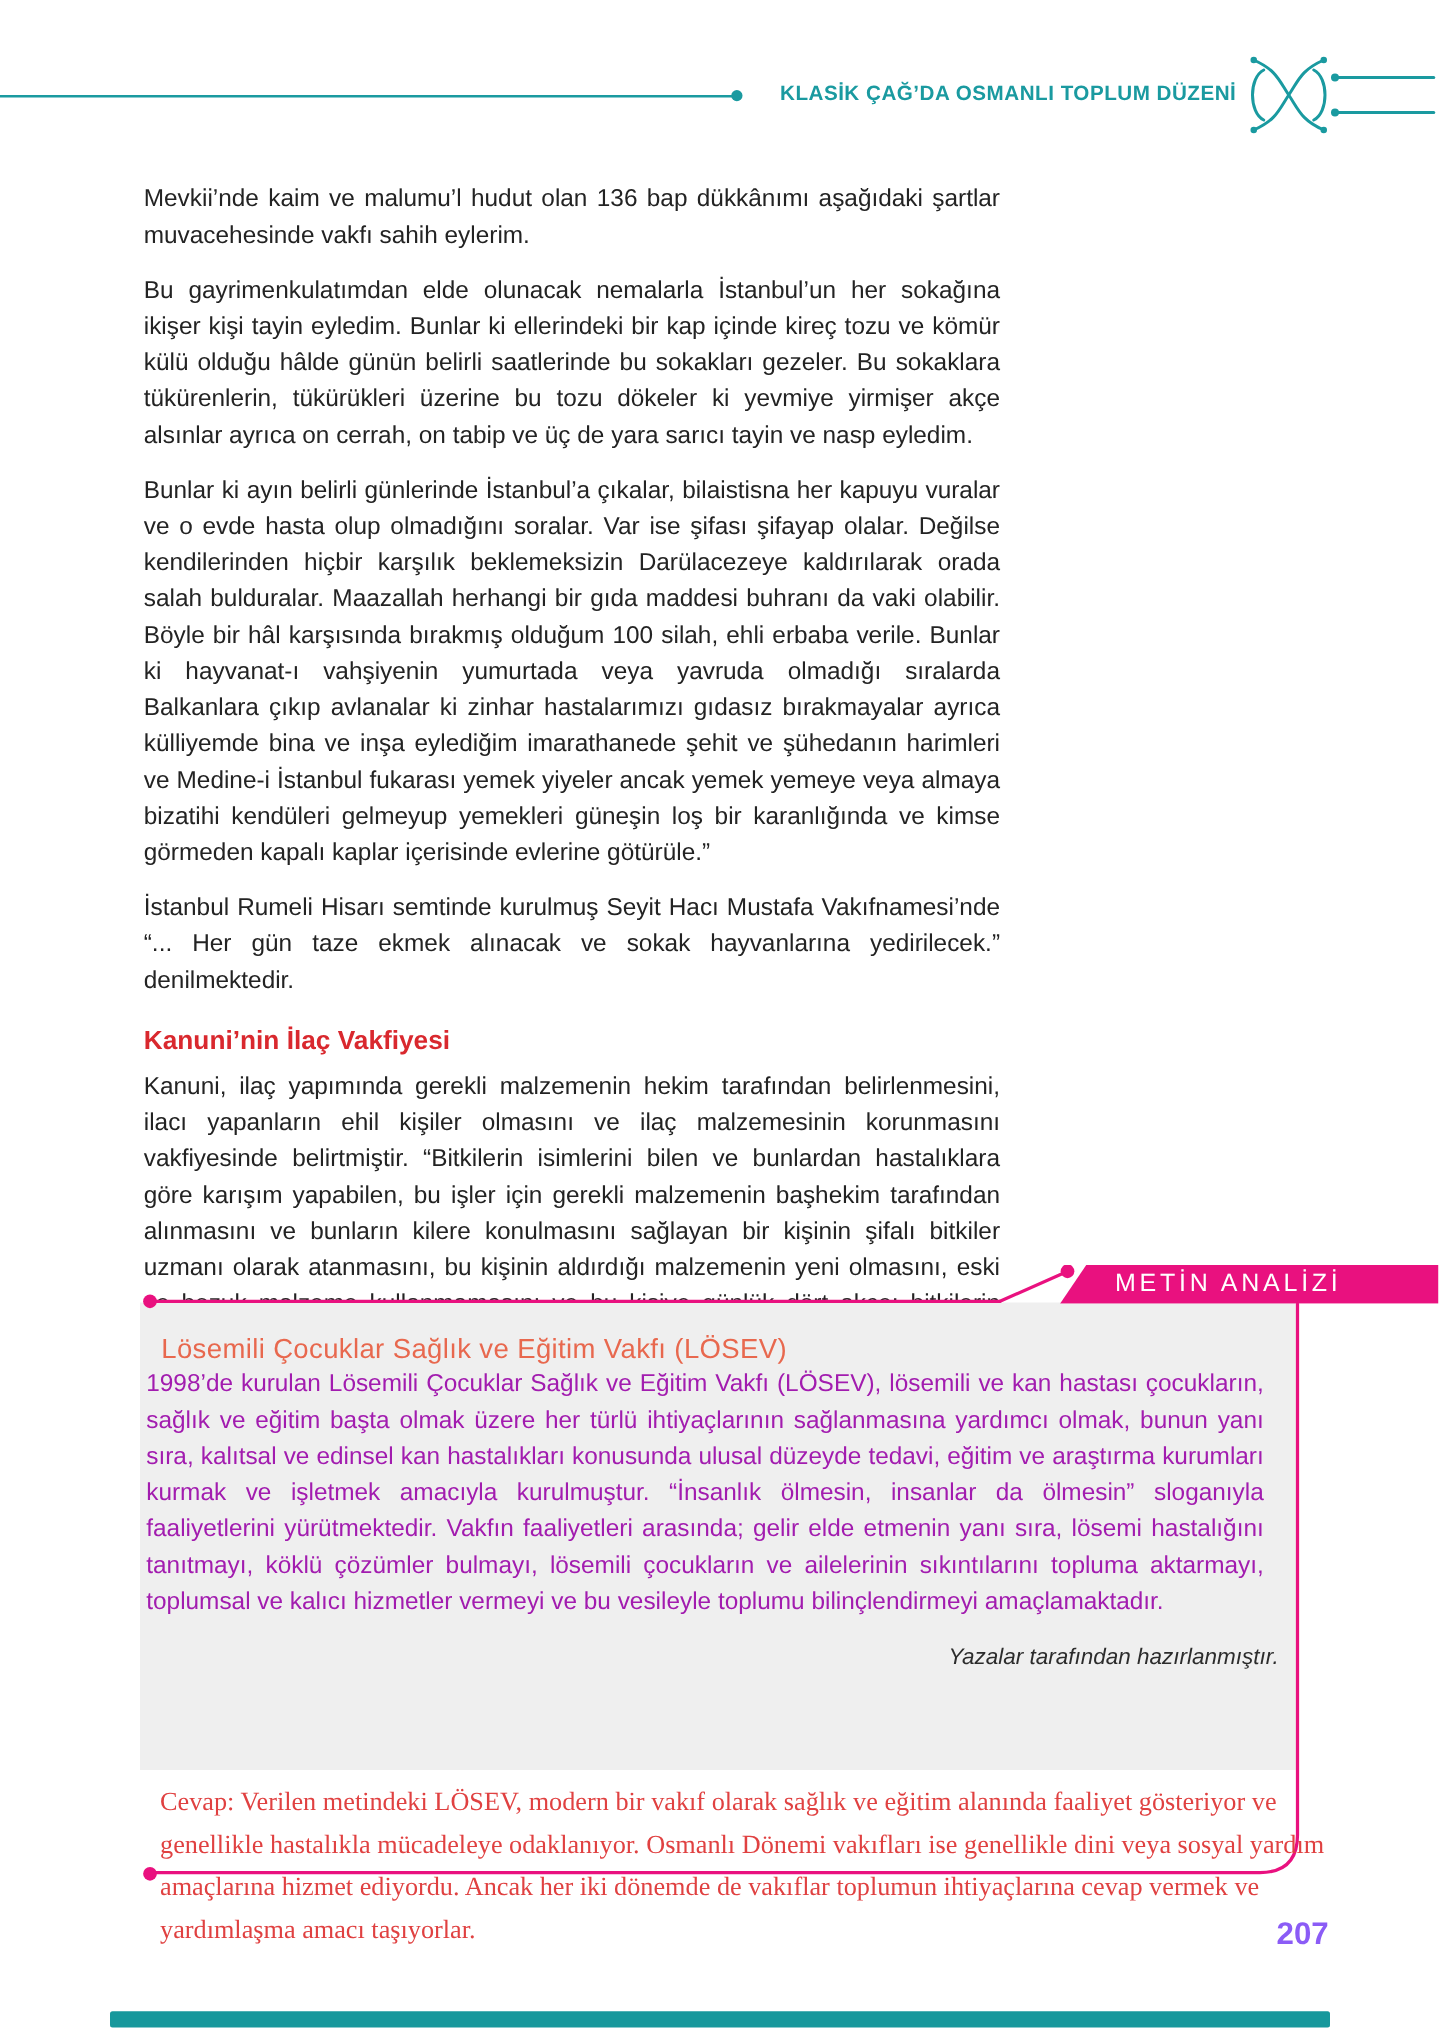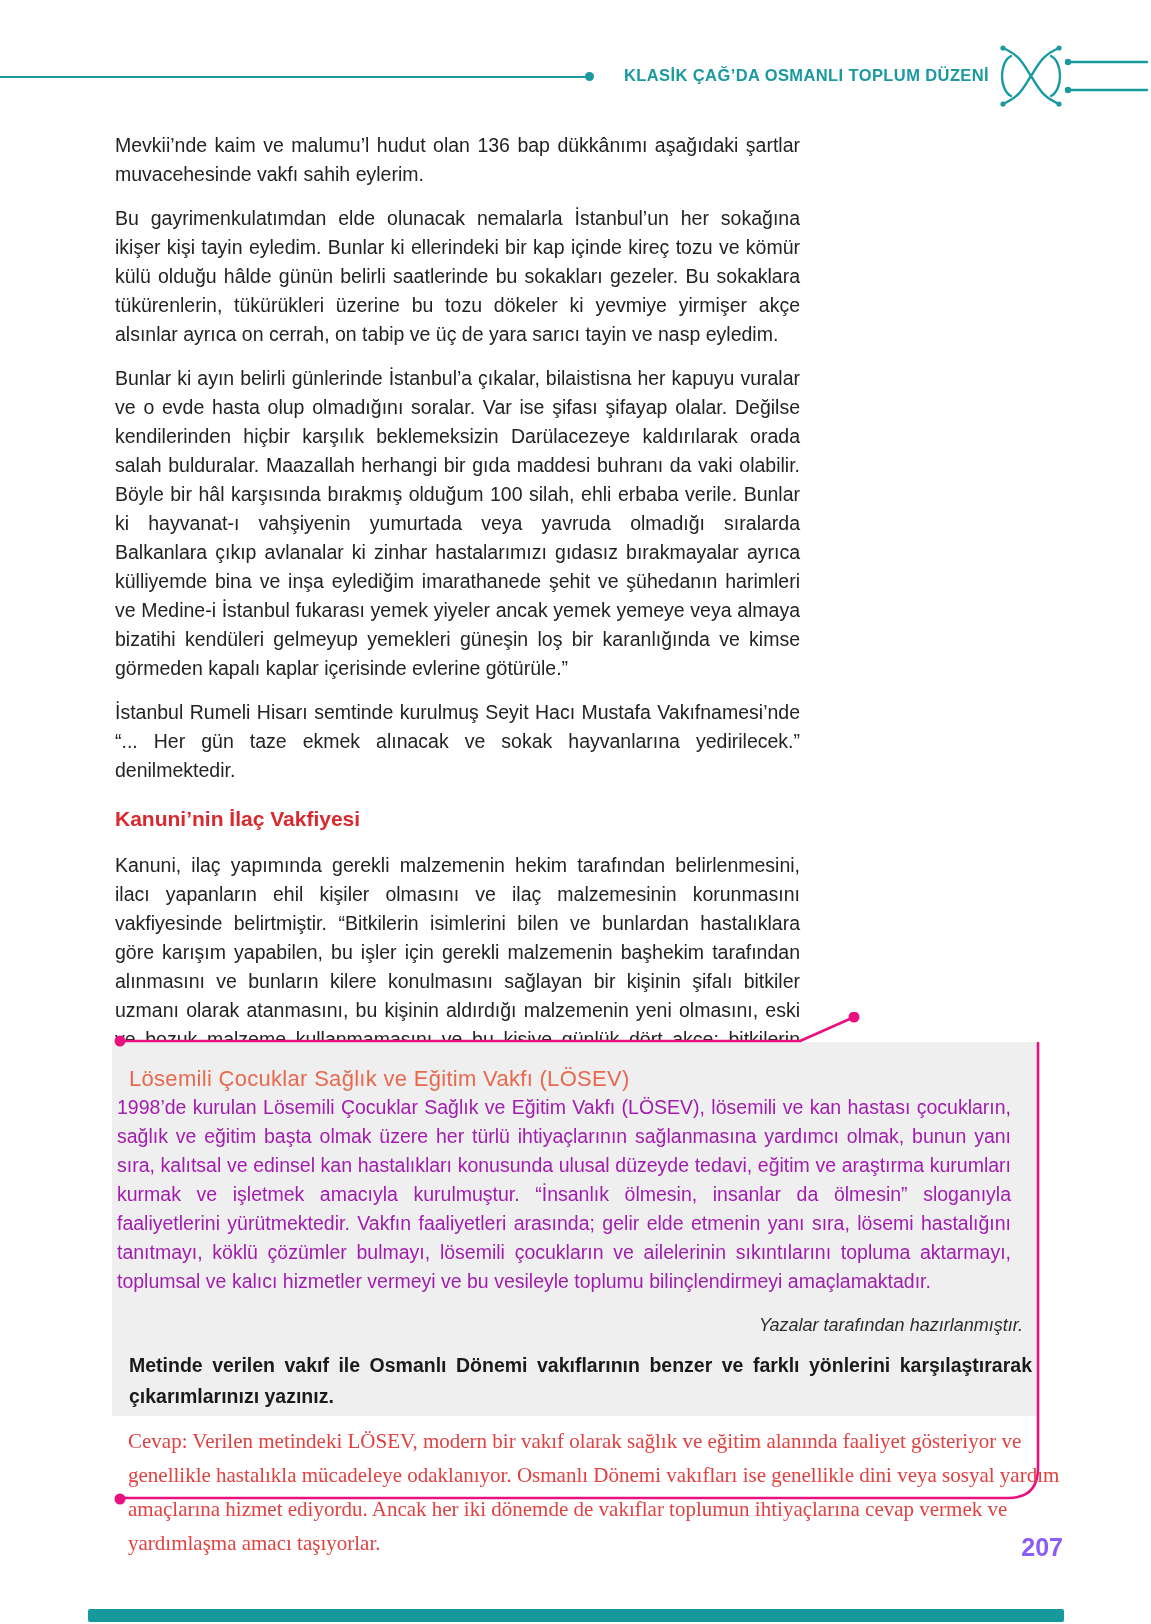--- a/index.html
+++ b/index.html
@@ -9,26 +9,26 @@
   }
   
   .header-rule{position:absolute;left:0;top:76px;width:588px;height:2px;background:#1a9aa0;}
   .header-dot{position:absolute;left:585px;top:72px;width:9px;height:9px;border-radius:50%;background:#1a9aa0;}
   .header-title{
     position:absolute;left:624px;top:66px;width:330px;
     font-size:16.5px;font-weight:700;letter-spacing:.4px;color:#1a9aa0;white-space:nowrap;
   }
   .ornament{position:absolute;right:0;top:40px;}
   
-  .main-col{position:absolute;left:115px;top:131px;width:685px;}
+  .main-col{position:absolute;left:115px;top:145px;width:685px;}
   .main-col p{
     margin:0 0 15px 0;font-size:19.5px;line-height:29px;text-align:justify;color:#232323;
   }
   .sub-heading{
-    margin:22px 0 20px 0;font-size:21px;font-weight:700;color:#d9282e;
+    margin:22px 0 10px 0;font-size:21px;font-weight:700;color:#d9282e;
   }
   
   .analysis{position:absolute;left:112px;top:1012px;width:1039px;height:600px;}
   .panel{position:absolute;left:0;top:30px;width:927px;height:374px;background:#efefef;}
   .tab{
     position:absolute;left:736px;top:0;width:303px;height:31px;background:#e9117f;
     clip-path:polygon(21px 0,100% 0,100% 100%,0 100%);
     color:#ffffff;font-size:20px;line-height:31px;letter-spacing:3px;
     padding-left:44px;box-sizing:border-box;white-space:nowrap;
   }
@@ -94,35 +94,35 @@
     <p>Mevkii’nde kaim ve malumu’l hudut olan 136 bap dükkânımı aşağıdaki şartlar muvacehesinde vakfı sahih eylerim.</p>
     <p>Bu gayrimenkulatımdan elde olunacak nemalarla İstanbul’un her sokağına ikişer kişi tayin eyledim. Bunlar ki ellerindeki bir kap içinde kireç tozu ve kömür külü olduğu hâlde günün belirli saatlerinde bu sokakları gezeler. Bu sokaklara tükürenlerin, tükürükleri üzerine bu tozu dökeler ki yevmiye yirmişer akçe alsınlar ayrıca on cerrah, on tabip ve üç de yara sarıcı tayin ve nasp eyledim.</p>
     <p>Bunlar ki ayın belirli günlerinde İstanbul’a çıkalar, bilaistisna her kapuyu vuralar ve o evde hasta olup olmadığını soralar. Var ise şifası şifayap olalar. Değilse kendilerinden hiçbir karşılık beklemeksizin Darülacezeye kaldırılarak orada salah bulduralar. Maazallah herhangi bir gıda maddesi buhranı da vaki olabilir. Böyle bir hâl karşısında bırakmış olduğum 100 silah, ehli erbaba verile. Bunlar ki hayvanat-ı vahşiyenin yumurtada veya yavruda olmadığı sıralarda Balkanlara çıkıp avlanalar ki zinhar hastalarımızı gıdasız bırakmayalar ayrıca külliyemde bina ve inşa eylediğim imarathanede şehit ve şühedanın harimleri ve Medine-i İstanbul fukarası yemek yiyeler ancak yemek yemeye veya almaya bizatihi kendüleri gelmeyup yemekleri güneşin loş bir karanlığında ve kimse görmeden kapalı kaplar içerisinde evlerine götürüle.”</p>
     <p>İstanbul Rumeli Hisarı semtinde kurulmuş Seyit Hacı Mustafa Vakıfnamesi’nde “... Her gün taze ekmek alınacak ve sokak hayvanlarına yedirilecek.” denilmektedir.</p>
     <h2 class="sub-heading">Kanuni’nin İlaç Vakfiyesi</h2>
     <p>Kanuni, ilaç yapımında gerekli malzemenin hekim tarafından belirlenmesini, ilacı yapanların ehil kişiler olmasını ve ilaç malzemesinin korunmasını vakfiyesinde belirtmiştir. “Bitkilerin isimlerini bilen ve bunlardan hastalıklara göre karışım yapabilen, bu işler için gerekli malzemenin başhekim tarafından alınmasını ve bunların kilere konulmasını sağlayan bir kişinin şifalı bitkiler uzmanı olarak atanmasını, bu kişinin aldırdığı malzemenin yeni olmasını, eski ve bozuk malzeme kullanmamasını ve bu kişiye günlük dört akçe; bitkilerin dövülmesi ve çekilmesi için iki kişi dövücü tayin edilmesini ve bu kişilere görevleri karşılığı günlük üçer akçe verilmesini şart kıldım (İstanbul-1547).”</p>
   </div>
 
   <div class="analysis">
     <div class="panel"></div>
+    <div class="tab">METİN ANALİZİ</div>
     <svg class="box-lines" width="1039" height="560" viewBox="0 0 1039 560">
       <g stroke="#e9117f" stroke-width="2.6" fill="none" stroke-linecap="round">
         <path d="M8,29 H688"></path>
         <path d="M688,29 L740,6"></path>
         <path d="M926,31 V456 Q926,486 896,486 H8"></path>
       </g>
       <g fill="#e9117f">
         <circle cx="8" cy="29" r="5.5"></circle>
         <circle cx="742" cy="5" r="5.5"></circle>
         <circle cx="8" cy="487" r="5.5"></circle>
       </g>
     </svg>
     <div class="box-heading">Lösemili Çocuklar Sağlık ve Eğitim Vakfı (LÖSEV)</div>
     <div class="box-body">1998’de kurulan Lösemili Çocuklar Sağlık ve Eğitim Vakfı (LÖSEV), lösemili ve kan hastası çocukların, sağlık ve eğitim başta olmak üzere her türlü ihtiyaçlarının sağlanmasına yardımcı olmak, bunun yanı sıra, kalıtsal ve edinsel kan hastalıkları konusunda ulusal düzeyde tedavi, eğitim ve araştırma kurumları kurmak ve işletmek amacıyla kurulmuştur. “İnsanlık ölmesin, insanlar da ölmesin” sloganıyla faaliyetlerini yürütmektedir. Vakfın faaliyetleri arasında; gelir elde etmenin yanı sıra, lösemi hastalığını tanıtmayı, köklü çözümler bulmayı, lösemili çocukların ve ailelerinin sıkıntılarını topluma aktarmayı, toplumsal ve kalıcı hizmetler vermeyi ve bu vesileyle toplumu bilinçlendirmeyi amaçlamaktadır.</div>
     <div class="box-attribution">Yazalar tarafından hazırlanmıştır.</div>
-    <div class="box-question">Metinde verilen vakıf ile Osmanlı Dönemi vakıflarının benzer ve farklı yönlerini karşılaştırarak çıkarımlarınızı yazınız.</div>
     <div class="box-answer">Cevap: Verilen metindeki LÖSEV, modern bir vakıf olarak sağlık ve eğitim alanında faaliyet gösteriyor ve genellikle hastalıkla mücadeleye odaklanıyor. Osmanlı Dönemi vakıfları ise genellikle dini veya sosyal yardım amaçlarına hizmet ediyordu. Ancak her iki dönemde de vakıflar toplumun ihtiyaçlarına cevap vermek ve yardımlaşma amacı taşıyorlar.</div>
   </div>
 
   <div class="page-number">207</div>
   <div class="footer-bar"></div>
 
 </div>
 
 </body></html>

